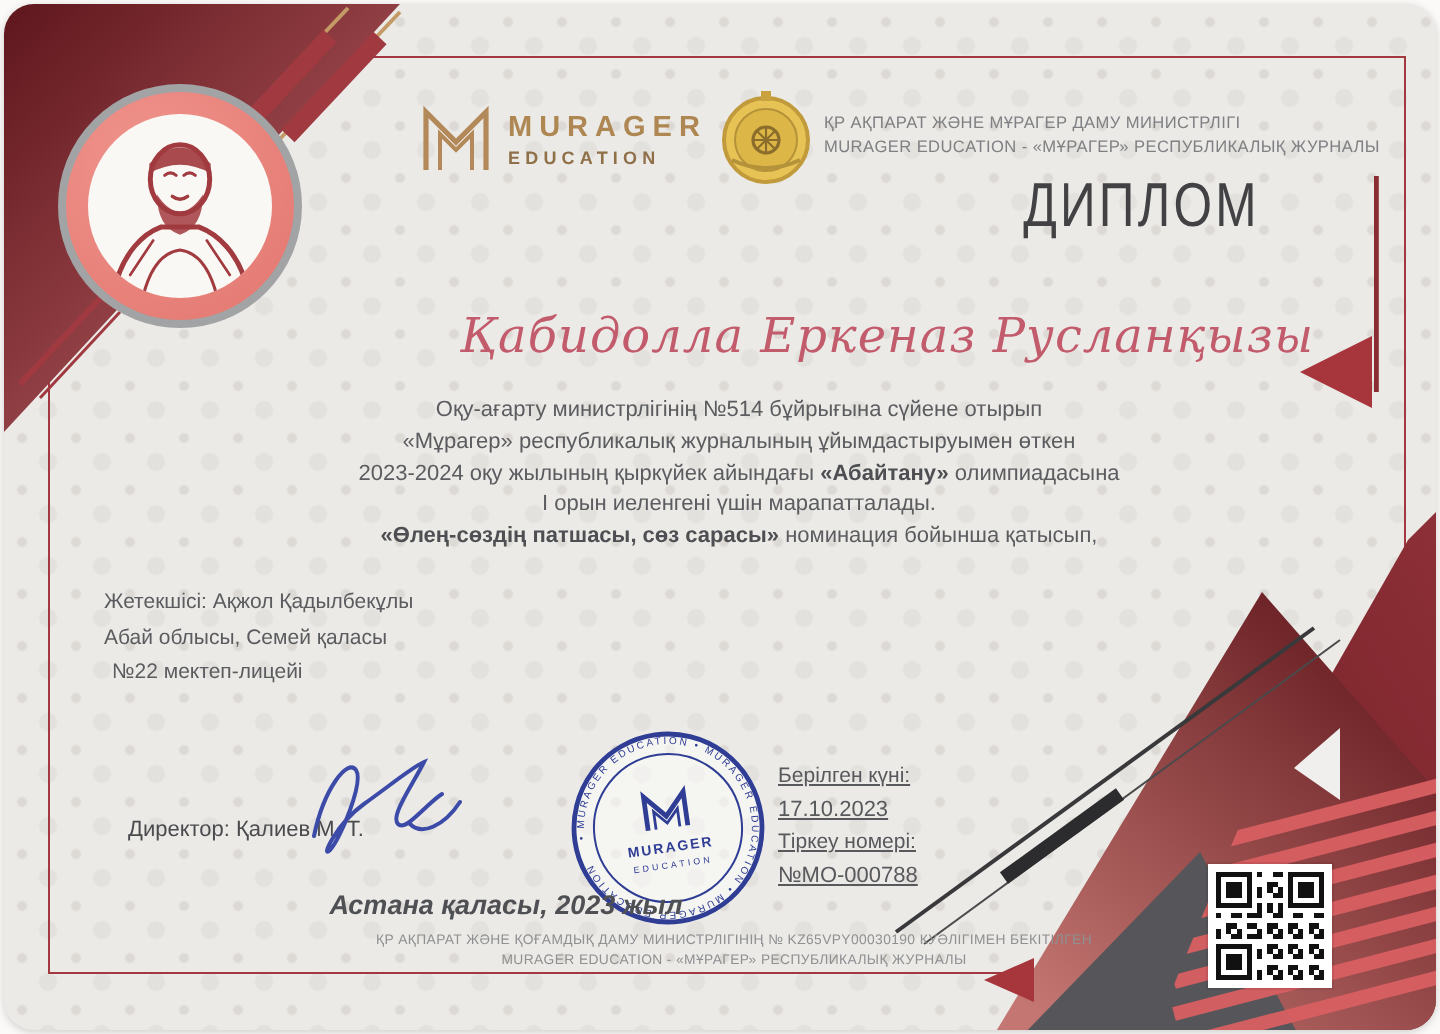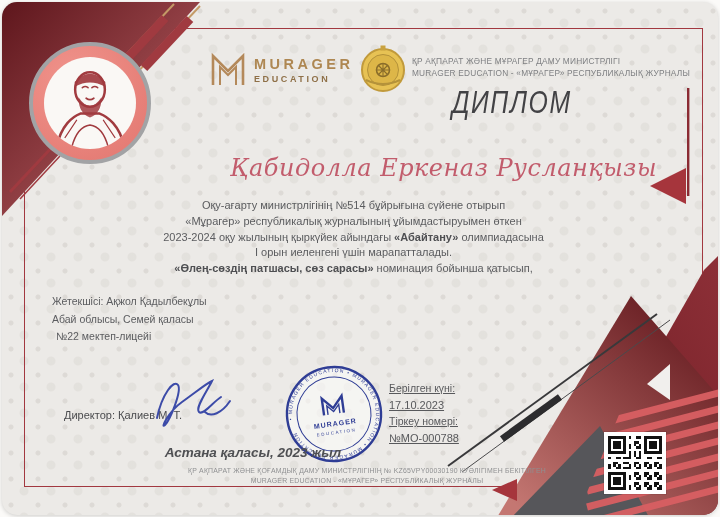--- a/index.html
+++ b/index.html
@@ -33,31 +33,31 @@
   
   .brandlogo{left:206px;top:47px;width:40px;height:40px;}
   .brandtext{left:252px;top:55px;line-height:15px;}
   .brandtext .b1{font-size:14.5px;letter-spacing:3.5px;color:#AE8752;font-weight:bold;}
   .brandtext .b2{font-size:9px;letter-spacing:2.6px;color:#8F7048;font-weight:bold;}
   .emblem{left:356px;top:42px;width:50px;height:50px;}
   .ministry{left:410px;top:54px;width:290px;font-size:8.3px;line-height:11.5px;
     color:#7F8083;letter-spacing:0.2px;}
 
   
-  .titleblock{left:420px;top:84px;width:268px;text-align:left;font-style:italic;}
+  .titleblock{left:420px;top:84px;width:268px;text-align:center;}
   .t-diploma{display:inline-block;font-size:31px;color:#424245;letter-spacing:2px;
     transform:scaleX(0.80);transform-origin:right center;line-height:33px;}
   .t-place{display:inline-block;font-size:44px;color:#8B2B33;letter-spacing:2.5px;
     transform:scaleX(0.86);transform-origin:right center;line-height:46px;}
 
   
   .recipient{left:75px;top:152px;width:580px;text-align:right;
     font-family:"DejaVu Serif", serif;font-style:italic;font-size:24px;
     color:#C25C6C;letter-spacing:0.5px;}
-  .bodytext{left:84px;top:196px;width:535px;text-align:center;
+  .bodytext{left:100px;top:196px;width:535px;text-align:center;
     font-size:11px;line-height:15.8px;color:#5B5C5F;}
   .bodytext b{color:#4E4F52;}
 
   
   .details{left:50px;top:291px;font-size:10.5px;line-height:17.5px;color:#5B5C5F;}
   .details .d3{padding-left:4px;}
 
   
   .director{left:62px;top:407px;font-size:11px;color:#4A4B4E;}
   .signature{left:145px;top:370px;width:90px;height:62px;}

